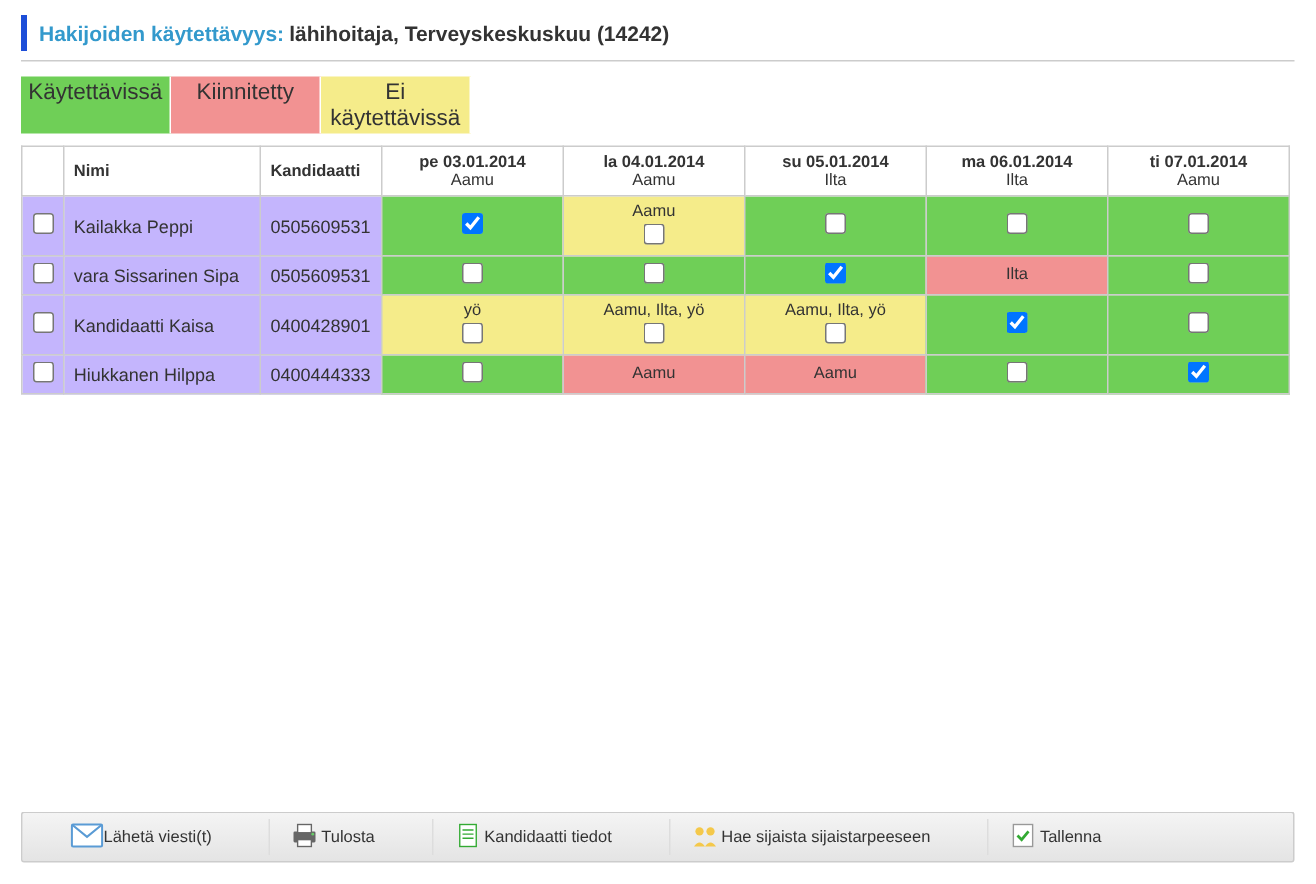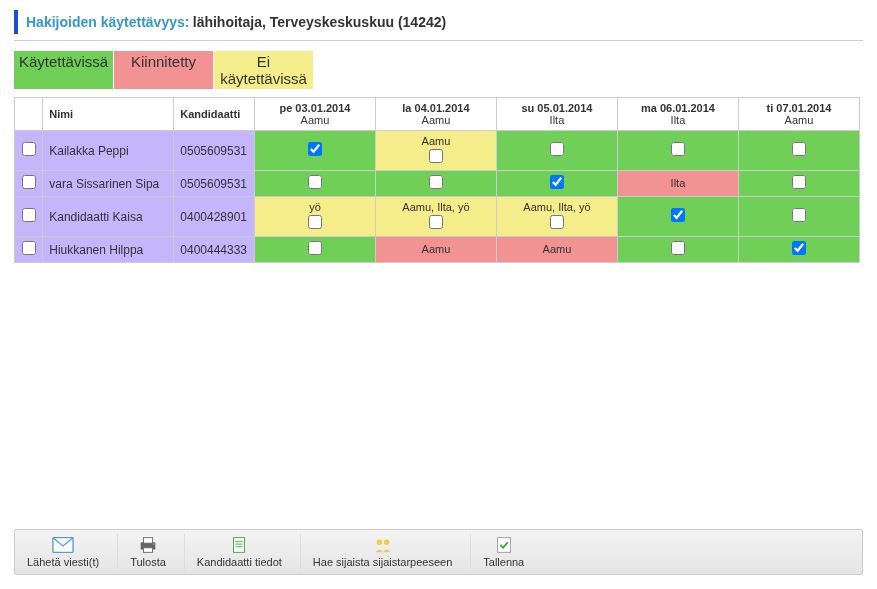--- a/index.html
+++ b/index.html
@@ -88,28 +88,29 @@
   .toolbar {
     display:flex;
     background: linear-gradient(#f4f4f4,#e4e4e4);
     border: 1px solid #ccc;
     border-radius: 2px;
     padding: 4px 0;
     gap: 6px;
   }
   .tbtn {
     display:flex;
-    flex-direction:column;
+    flex-direction:row;
     align-items:center;
     justify-content:space-between;
     padding: 2px 12px;
     font-size: 11px;
     color: #333;
     cursor:pointer;
     border-left:1px solid #ddd;
+    margin-left:20px;
   }
   .tbtn:first-child { border-left:none; }
   .tbtn .ticon { width:22px; height:18px; display:flex; align-items:center; justify-content:center; margin-bottom:2px; }
   .tbtn .ticon svg { width:22px; height:18px; }
 </style>
 </head>
 <body>
 
 <div class="title-bar">
   <span class="label">Hakijoiden käytettävyys:</span>

